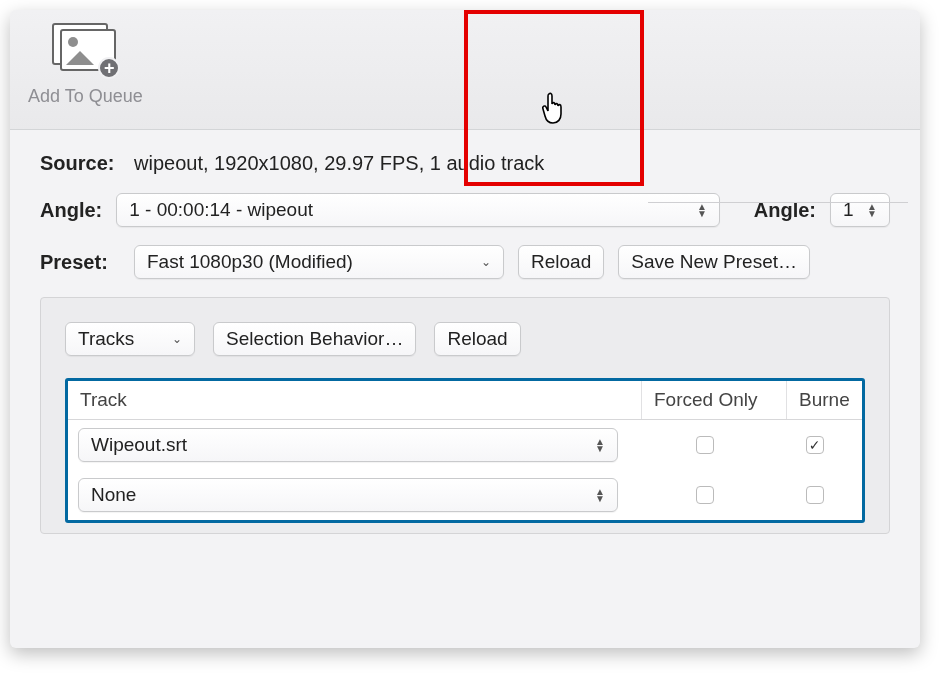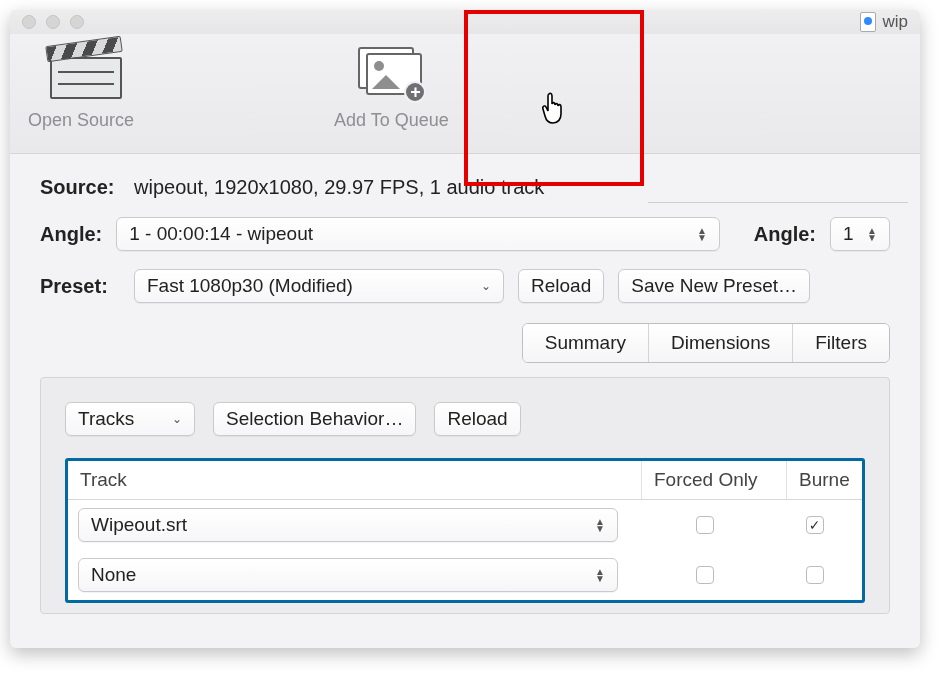--- a/index.html
+++ b/index.html
@@ -179,42 +179,22 @@
 
   .hr-line{
     position:absolute; top:192px; left:638px; width:260px; height:1px; background:#cfcfd2;
   }
 </style>
 </head>
 <body>
 
 <div class="window">
 
-  <div class="titlebar">
-    <div class="traffic-lights">
-      <div class="tl"></div>
-      <div class="tl"></div>
-      <div class="tl"></div>
-    </div>
-    <div class="title-doc">
-      <div class="docicon"></div>
-      <span>wip</span>
-    </div>
-  </div>
 
   <div class="toolbar">
-    <div class="tb-item open">
-      <div class="tb-icon">
-        <div class="clapper">
-          <div class="body"></div>
-          <div class="top"></div>
-        </div>
-      </div>
-      <span>Open Source</span>
-    </div>
 
     <div class="tb-item">
       <div class="tb-icon">
         <div class="queueicon">
           <div class="card c1"></div>
           <div class="card c2"></div>
           <div class="plus">+</div>
         </div>
       </div>
       <span>Add To Queue</span>
@@ -258,27 +238,20 @@
         <span class="chev">⌄</span>
       </div>
       <div class="mac-button">
         <span>Reload</span>
       </div>
       <div class="mac-button">
         <span>Save New Preset…</span>
       </div>
     </div>
 
-    <div class="tabs-wrapper">
-      <div class="tabs">
-        <div class="tab">Summary</div>
-        <div class="tab">Dimensions</div>
-        <div class="tab">Filters</div>
-      </div>
-    </div>
 
     <div class="tracks-panel">
       <div class="tracks-toolbar">
         <div class="mac-select with-chevron" style="width:130px;">
           <span>Tracks</span>
           <span class="chev">⌄</span>
         </div>
         <div class="mac-button">
           <span>Selection Behavior…</span>
         </div>

